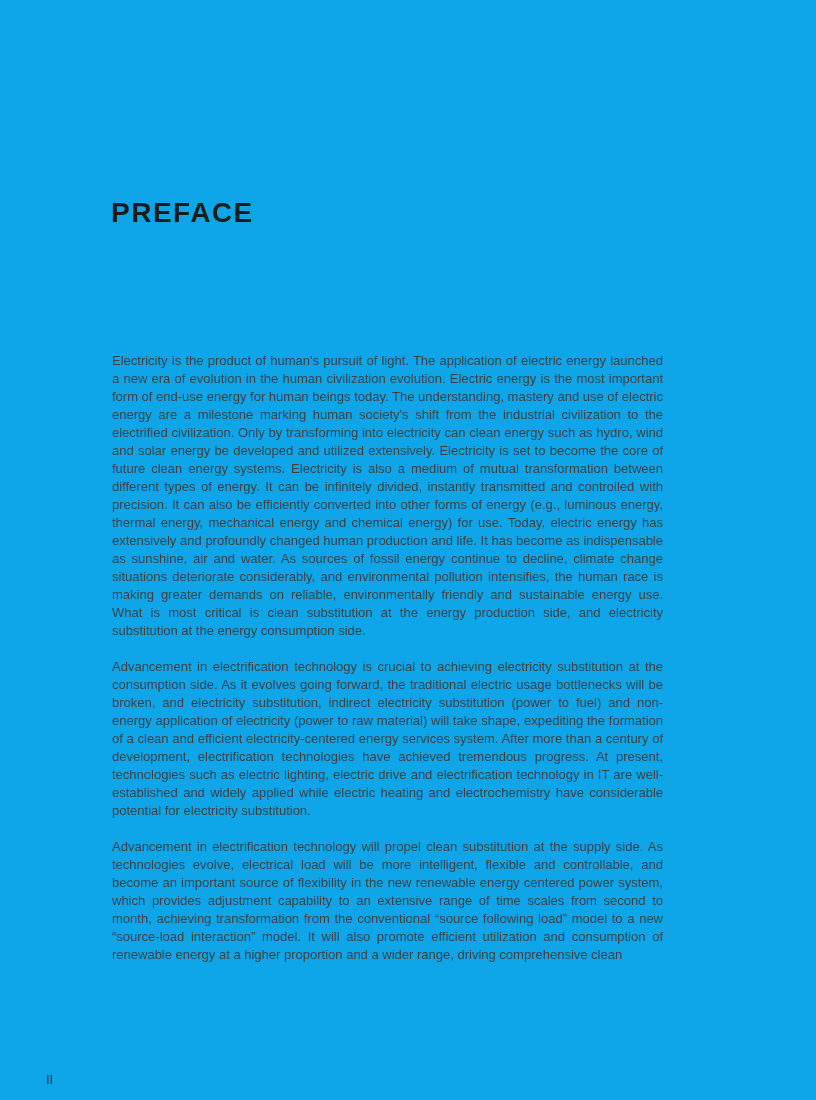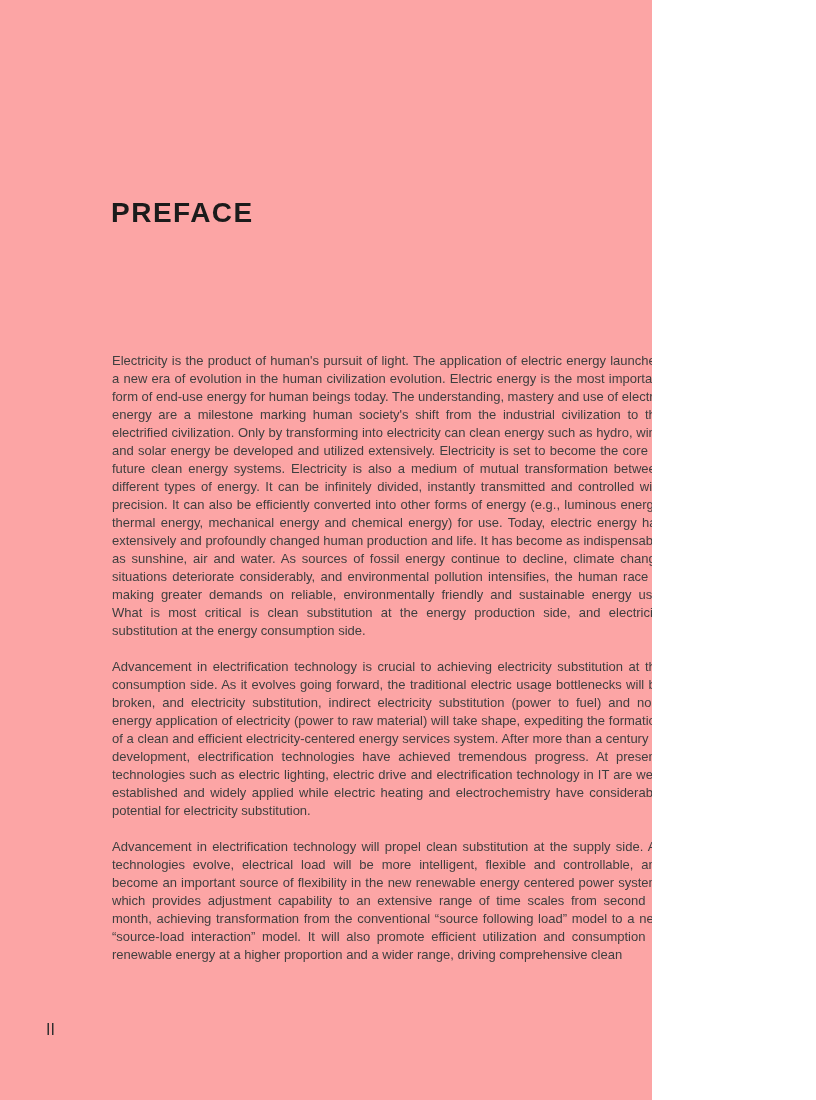--- a/index.html
+++ b/index.html
@@ -2,23 +2,23 @@
 <html><head>
 <meta charset="utf-8">
 <style>
   html, body {
     margin: 0;
     padding: 0;
     background: #ffffff;
   }
   .page {
     position: relative;
-    width: 652px;
+    width: 816px;
     height: 1100px;
-    background: #fca5a5;
+    background: #0ea5e9;
     overflow: hidden;
     font-family: "Liberation Sans", sans-serif;
   }
   .doc-title {
     position: absolute;
     left: 111px;
     top: 199px;
     margin: 0;
     font-family: "Liberation Sans", sans-serif;
     font-size: 28px;
@@ -37,22 +37,22 @@
     text-align: justify;
     color: #3f3f3f;
   }
   .doc-body p {
     margin: 0 16px 18px 0;
     padding: 0;
   }
   .page-number {
     position: absolute;
     left: 46px;
-    top: 1022px;
-    font-size: 16px;
+    top: 1072px;
+    font-size: 13px;
     line-height: 16px;
     color: #2e2e2e;
   }
 </style>
 </head>
 <body>
 
 <div class="page">
 
   <h1 class="doc-title">PREFACE</h1>

